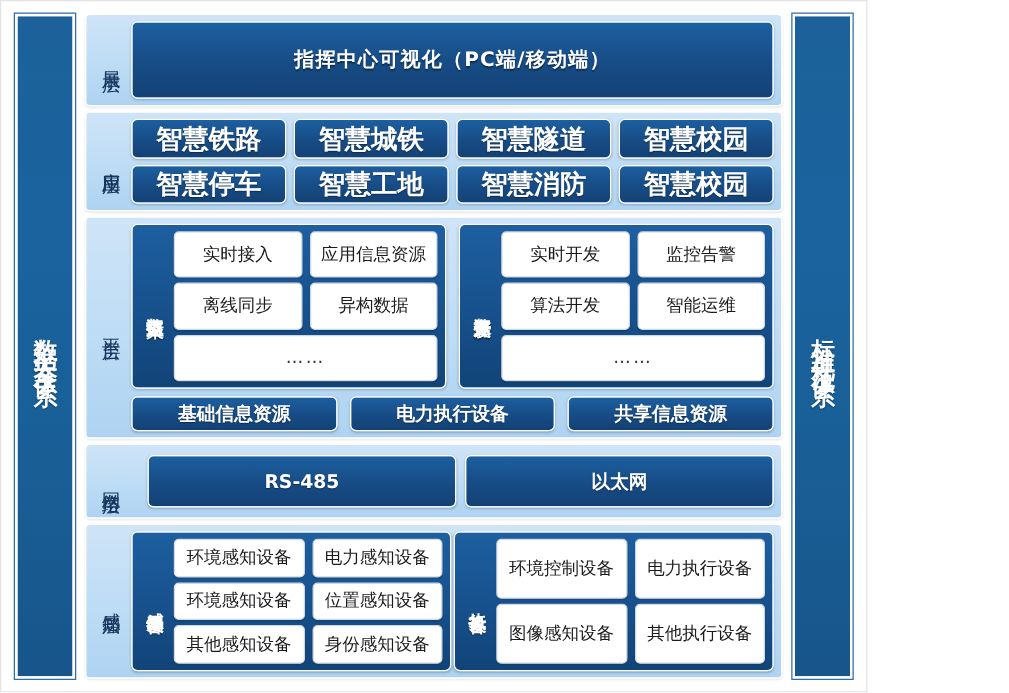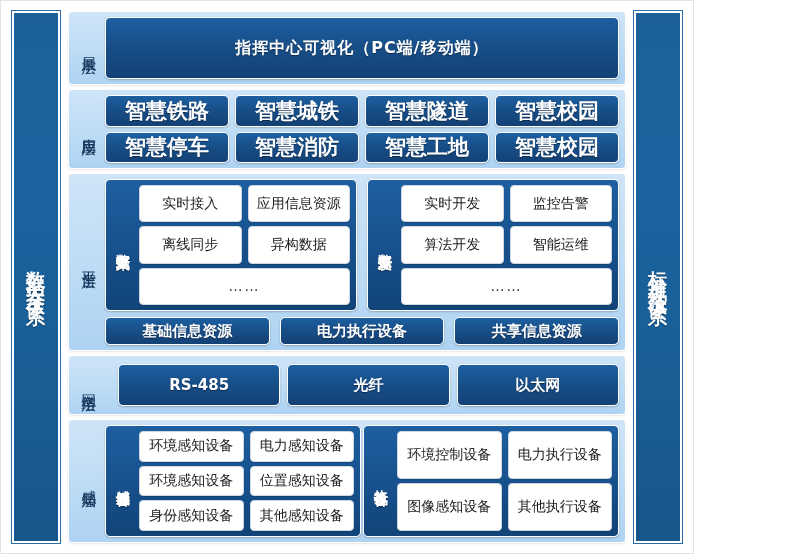--- a/index.html
+++ b/index.html
@@ -279,22 +279,22 @@
         </div>
         <div class="layer-body">
           <div class="row">
             <div class="pill">智慧铁路</div>
             <div class="pill">智慧城铁</div>
             <div class="pill">智慧隧道</div>
             <div class="pill">智慧校园</div>
           </div>
           <div class="row">
             <div class="pill">智慧停车</div>
+            <div class="pill">智慧工地</div>
             <div class="pill">智慧消防</div>
-            <div class="pill">智慧工地</div>
             <div class="pill">智慧校园</div>
           </div>
         </div>
       </div>
 
       <div class="layer platform">
         <div class="layer-label">
           <span>平台层</span>
         </div>
         <div class="layer-body platform-body">
@@ -350,21 +350,20 @@
         </div>
       </div>
 
       <div class="layer network">
         <div class="layer-label">
           <span>网络层</span>
         </div>
         <div class="layer-body">
           <div class="net-row">
             <div class="pill">RS-485</div>
-            <div class="pill">光纤</div>
             <div class="pill">以太网</div>
           </div>
         </div>
       </div>
 
       <div class="layer sense">
         <div class="layer-label">
           <span>感知层</span>
         </div>
         <div class="layer-body">
@@ -377,22 +376,22 @@
               <div class="sense-grid">
                 <div class="row2">
                   <div class="wbox">环境感知设备</div>
                   <div class="wbox">电力感知设备</div>
                 </div>
                 <div class="row2">
                   <div class="wbox">环境感知设备</div>
                   <div class="wbox">位置感知设备</div>
                 </div>
                 <div class="row2">
+                  <div class="wbox">其他感知设备</div>
                   <div class="wbox">身份感知设备</div>
-                  <div class="wbox">其他感知设备</div>
                 </div>
               </div>
             </div>
 
             <div class="sense-group">
               <div class="plat-group-title">
                 <span>执行设备</span>
               </div>
               <div class="sense-grid">
                 <div class="row2">

